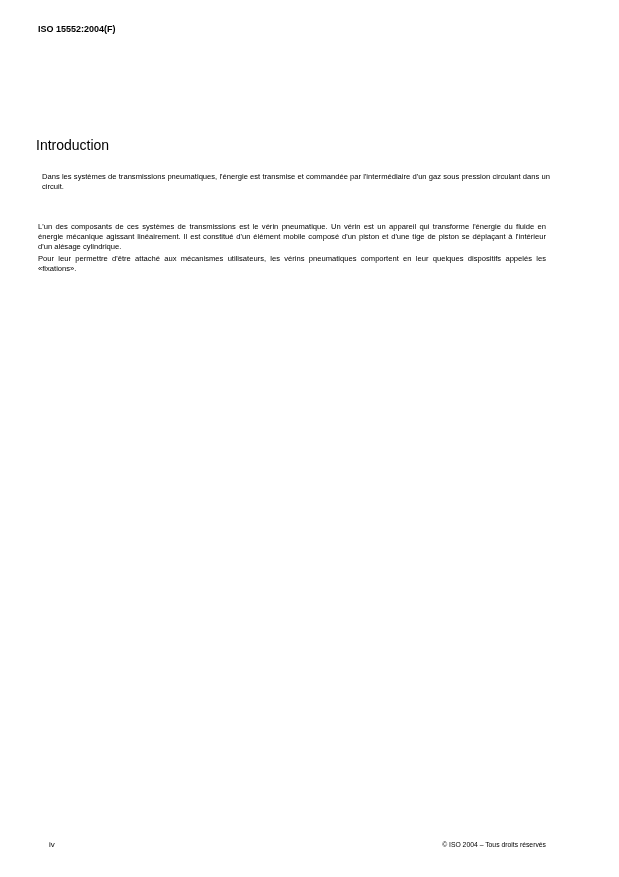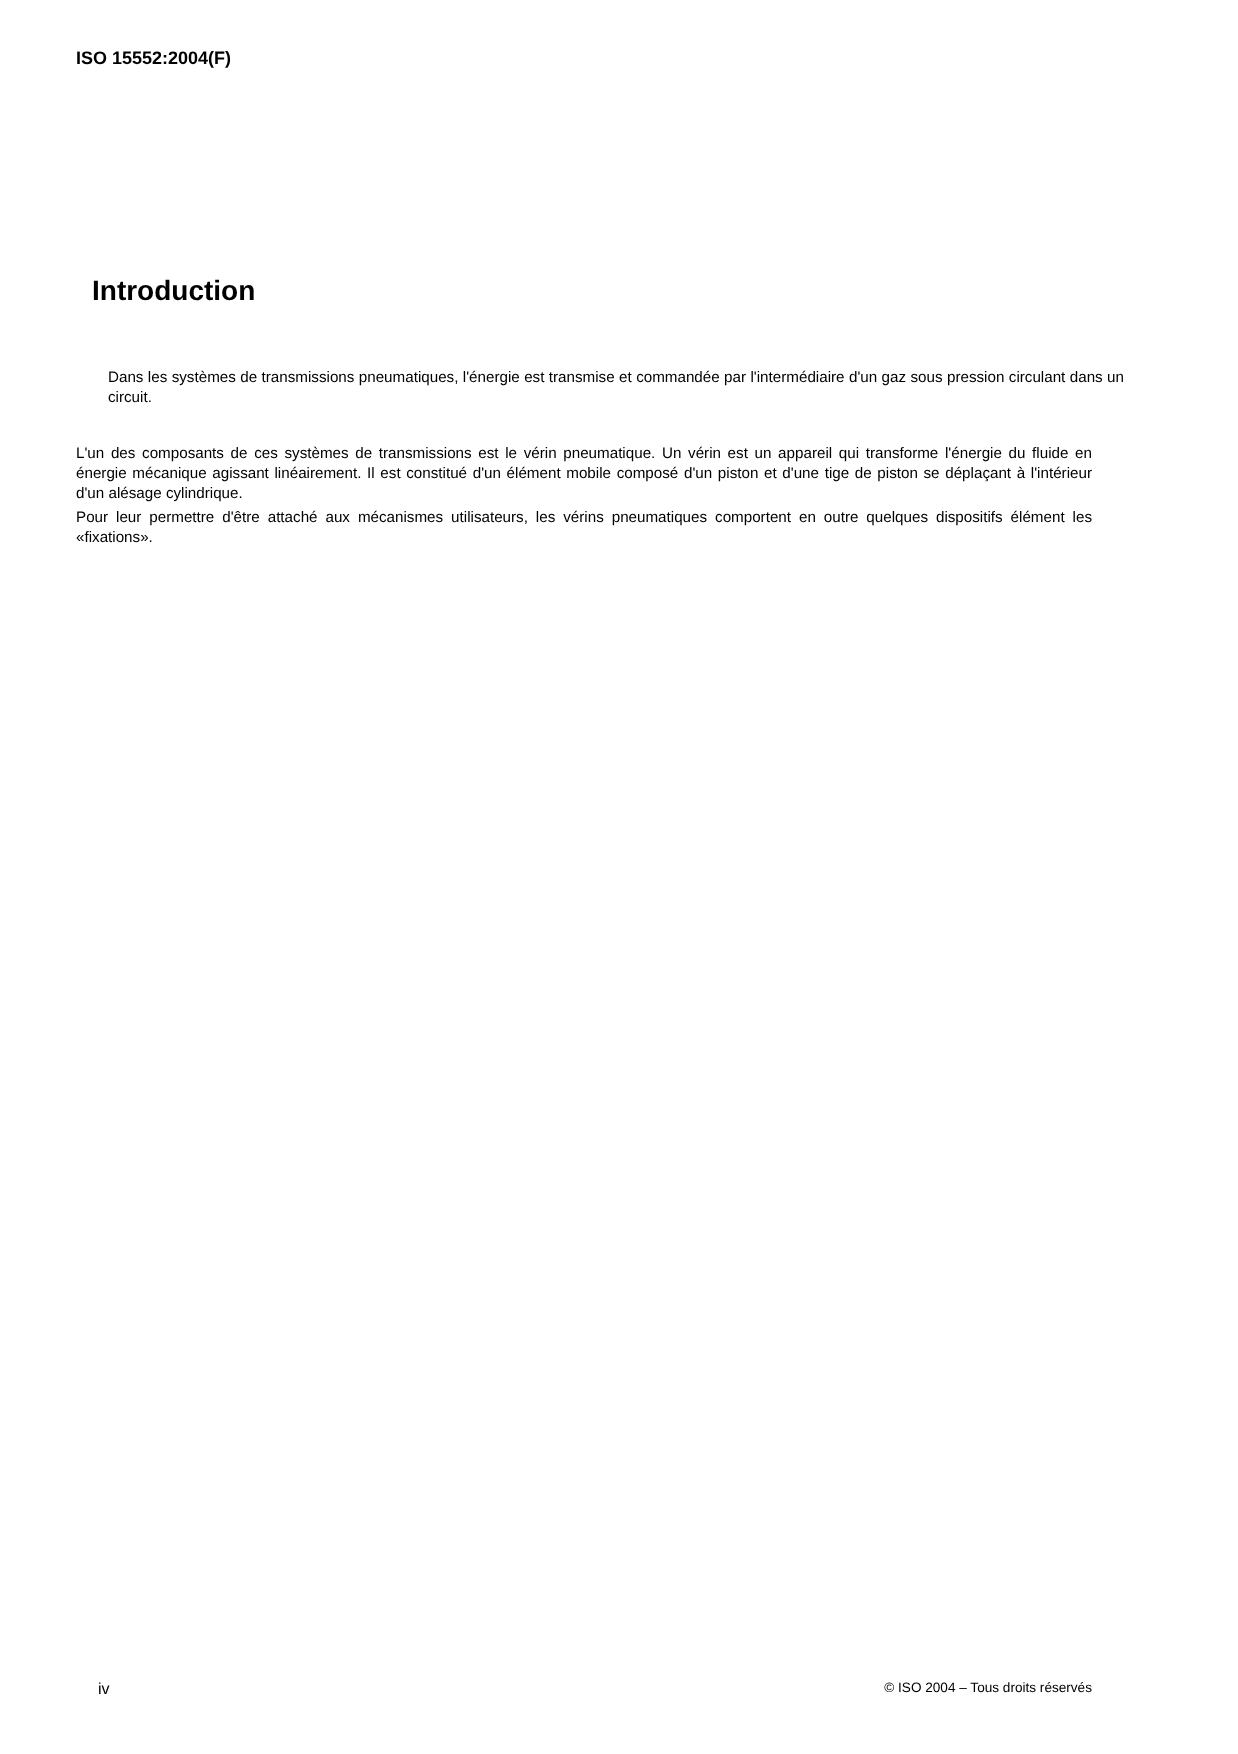--- a/index.html
+++ b/index.html
@@ -5,22 +5,22 @@
     html, body { margin: 0; padding: 0; background: #ffffff; }
     body {
       width: 619px; height: 877px; position: relative; overflow: hidden;
       font-family: "Liberation Sans", sans-serif; color: #000;
     }
     .header {
       position: absolute; left: 38px; top: 24px;
       font-size: 9px; font-weight: bold; letter-spacing: 0;
     }
     .title {
-      position: absolute; left: 46px; top: 137px;
-      font-size: 14px; font-weight: bold;
+      position: absolute; left: 36px; top: 137px;
+      font-size: 14px; font-weight: normal;
     }
     .body-text {
       position: absolute; left: 38px; width: 508px;
       font-size: 7.6px; line-height: 10.2px; text-align: justify;
     }
     .p1 { top: 168px; }
     .p2 { top: 222px; }
     .p3 { top: 254px; }
     .footer-left {
       position: absolute; left: 49px; top: 840px; font-size: 8px;
@@ -29,18 +29,18 @@
       position: absolute; right: 73px; top: 841px; font-size: 6.8px;
     }
   </style>
 </head>
 <body>
 
 <div class="header">ISO 15552:2004(F)</div>
 
 <div class="title">Introduction</div>
 
-<p class="body-text p1" style="margin:16px">Dans les systèmes de transmissions pneumatiques, l'énergie est transmise et commandée par l'intermédiaire d'un gaz sous pression circulant dans un circuit.</p>
+<p class="body-text p1" style="margin:4px">Dans les systèmes de transmissions pneumatiques, l'énergie est transmise et commandée par l'intermédiaire d'un gaz sous pression circulant dans un circuit.</p>
 <p class="body-text p2" style="margin:0">L'un des composants de ces systèmes de transmissions est le vérin pneumatique. Un vérin est un appareil qui transforme l'énergie du fluide en énergie mécanique agissant linéairement. Il est constitué d'un élément mobile composé d'un piston et d'une tige de piston se déplaçant à l'intérieur d'un alésage cylindrique.</p>
-<p class="body-text p3" style="margin:0">Pour leur permettre d'être attaché aux mécanismes utilisateurs, les vérins pneumatiques comportent en outre quelques dispositifs élément les «fixations».</p>
+<p class="body-text p3" style="margin:0">Pour leur permettre d'être attaché aux mécanismes utilisateurs, les vérins pneumatiques comportent en leur quelques dispositifs appelés les «fixations».</p>
 
 <div class="footer-left">iv</div>
 <div class="footer-right">© ISO 2004 – Tous droits réservés</div>
 
 </body></html>

